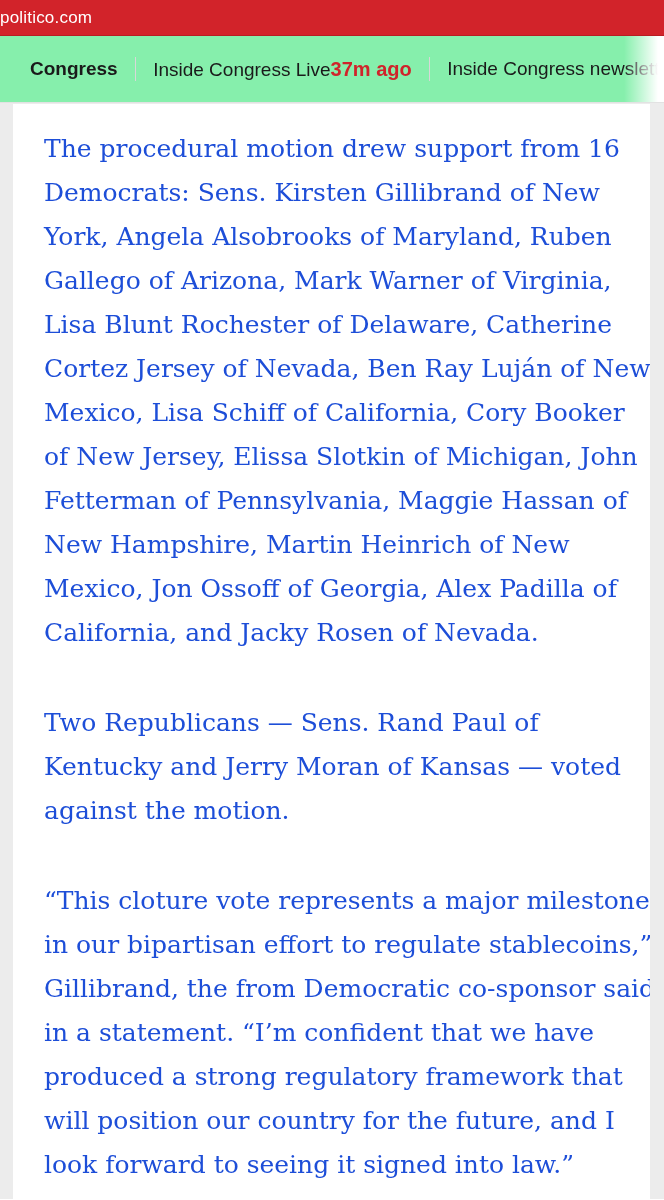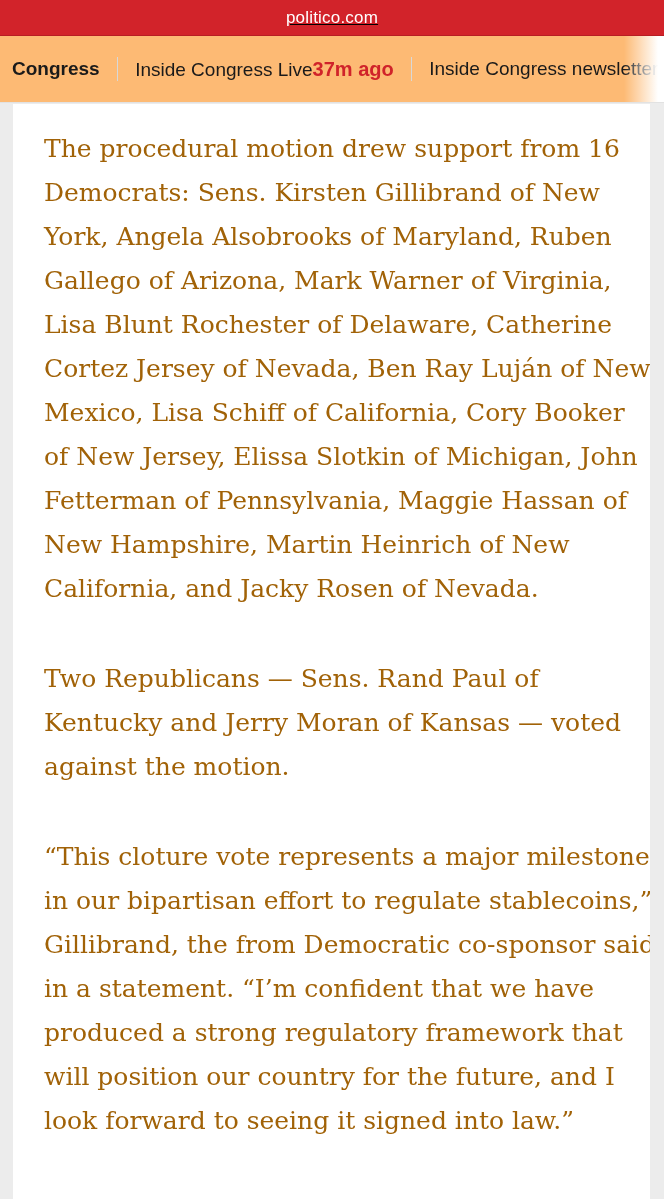--- a/index.html
+++ b/index.html
@@ -9,38 +9,37 @@
     background: #ffffff;
   }
 
   
   .url-bar {
     height: 36px;
     background: var(--brand-red, #d2232a);
     border-bottom: 1px solid #b81d23;
     display: flex;
     align-items: center;
-    justify-content: center;
-    text-decoration: underline;
+    justify-content: flex-start;
   }
   .url-bar .url-text {
     color: #ffffff;
     font-size: 17px;
     letter-spacing: 0.2px;
   }
 
   
   .nav {
     position: relative;
     height: 67px;
-    background: #fdba74;
+    background: #86efac;
     border-bottom: 1.5px solid #e2e2e2;
     display: flex;
     align-items: center;
-    padding-left: 12px;
+    padding-left: 30px;
     white-space: nowrap;
     overflow: hidden;
   }
   .nav-item {
     font-size: 19px;
     color: #1a1a1a;
     flex: 0 0 auto;
     cursor: pointer;
   }
   .nav-item.bold { font-weight: bold; }
@@ -77,21 +76,21 @@
     padding: 23px 29px 0 31px;
     overflow: hidden;
   }
   .paragraph {
     margin-bottom: 46px;
   }
   .paragraph .line {
     font-family: "DejaVu Serif", "Liberation Serif", serif;
     font-size: 25px;
     line-height: 44px;
-    color: #a16207;
+    color: #1d4ed8;
     white-space: nowrap;
   }
 </style>
 </head>
 <body>
 
 <div class="url-bar">
   <span class="url-text">politico.com</span>
 </div>
 
@@ -113,20 +112,21 @@
           <div class="line">The procedural motion drew support from 16</div>
           <div class="line">Democrats: Sens. Kirsten Gillibrand of New</div>
           <div class="line">York, Angela Alsobrooks of Maryland, Ruben</div>
           <div class="line">Gallego of Arizona, Mark Warner of Virginia,</div>
           <div class="line">Lisa Blunt Rochester of Delaware, Catherine</div>
           <div class="line">Cortez Jersey of Nevada, Ben Ray Luján of New</div>
           <div class="line">Mexico, Lisa Schiff of California, Cory Booker</div>
           <div class="line">of New Jersey, Elissa Slotkin of Michigan, John</div>
           <div class="line">Fetterman of Pennsylvania, Maggie Hassan of</div>
           <div class="line">New Hampshire, Martin Heinrich of New</div>
+          <div class="line">Mexico, Jon Ossoff of Georgia, Alex Padilla of</div>
           <div class="line">California, and Jacky Rosen of Nevada.</div>
         </div>
         <div class="paragraph">
           <div class="line">Two Republicans — Sens. Rand Paul of</div>
           <div class="line">Kentucky and Jerry Moran of Kansas — voted</div>
           <div class="line">against the motion.</div>
         </div>
         <div class="paragraph">
           <div class="line">“This cloture vote represents a major milestone</div>
           <div class="line">in our bipartisan effort to regulate stablecoins,”</div>

